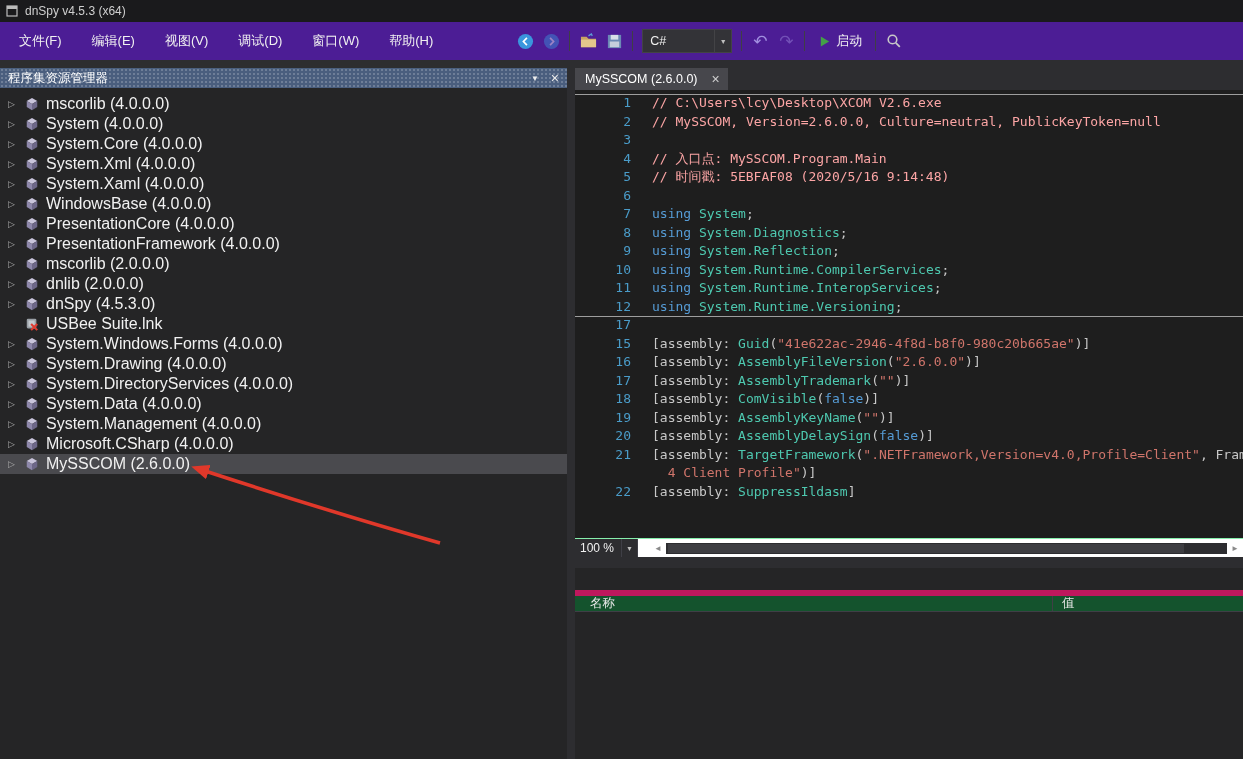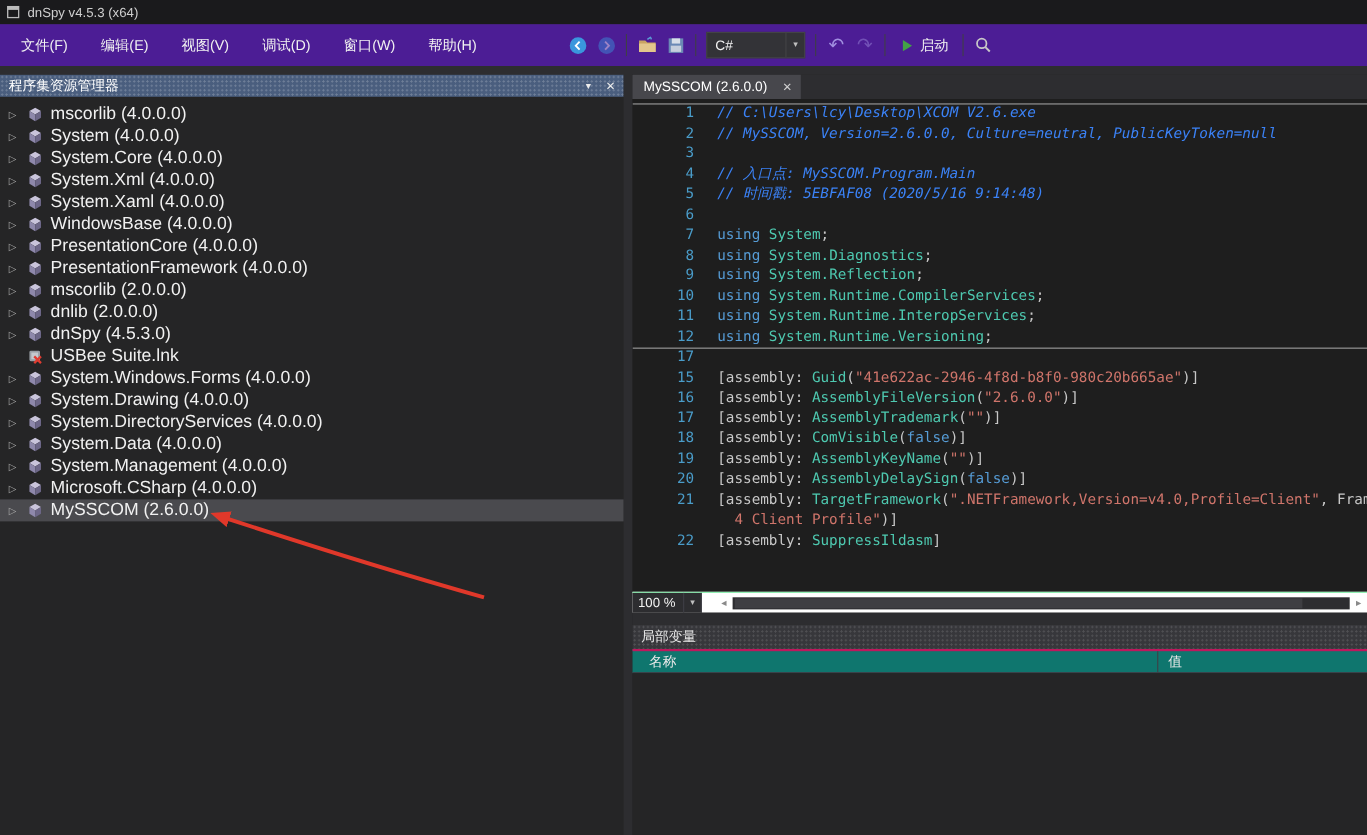--- a/index.html
+++ b/index.html
@@ -51,21 +51,21 @@
   .tab{display:flex;align-items:center;background:#47474C;color:#FFFFFF;font-size:12.5px;
     padding:0 8px 0 10px;height:22px;}
   .tab-close{margin-left:14px;color:#CFCFCF;font-size:14px;line-height:1;}
   .editor{position:absolute;top:22px;left:0;right:0;height:448px;background:#1E1E1E;
     overflow:hidden;padding-top:4px;box-sizing:border-box;}
   .code-line{position:relative;display:flex;height:18.5px;line-height:18.5px;white-space:pre;
     font-family:"DejaVu Sans Mono",monospace;font-size:13px;}
   .code-line.sep::before{content:"";position:absolute;left:0;right:0;top:0;height:1px;background:#9E9E9E;}
   .ln{flex:none;width:56px;text-align:right;color:#4A9CC9;}
   .code{flex:none;margin-left:21px;}
-  .tk-com{color:#3b82f6;font-style:italic;}
+  .tk-com{color:#fca5a5;}
   .tk-kw{color:#569CD6;}
   .tk-ty{color:#4EC9B0;}
   .tk-pu{color:#C8C8C8;}
   .tk-str{color:#D0756B;}
   
   .zoom-bar{position:absolute;top:470px;left:0;right:0;height:19px;background:#ffffff;
     border-top:1px solid #86efac;display:flex;box-sizing:border-box;}
   .zoom-combo{display:flex;align-items:stretch;height:18px;width:62px;background:#2D2D30;
     border-right:1px solid #3F3F46;}
   .zoom-val{flex:1;display:flex;align-items:center;padding-left:5px;font-size:12px;color:#F1F1F1;}
@@ -75,22 +75,22 @@
   .scroll-arrow{width:16px;text-align:center;font-size:8px;color:#8A8A8A;}
   .scroll-track{flex:1;height:11px;background:#2D2D30;position:relative;}
   .scroll-thumb{position:absolute;left:2px;top:1px;bottom:1px;width:92%;background:#3E3E42;}
   
   .h-splitter{position:absolute;top:489px;left:0;right:0;height:11px;background:#2D2D30;}
   .locals-header{position:absolute;top:500px;left:0;right:0;height:22px;display:flex;align-items:center;
     padding:0 8px;font-size:12.5px;color:#E8E8E8;
     background-color:#37373B;
     background-image:radial-gradient(rgba(255,255,255,0.12) 1px, transparent 1px);
     background-size:4px 4px;}
-  .locals-colheader{position:absolute;top:522px;left:0;right:0;height:22px;background:#0f766e;
-    border-top:2px solid #be185d;border-bottom:1px solid #3F3F46;display:flex;box-sizing:border-box;
+  .locals-colheader{position:absolute;top:522px;left:0;right:0;height:22px;background:#14532d;
+    border-top:6px solid #be185d;border-bottom:1px solid #3F3F46;display:flex;box-sizing:border-box;
     font-size:12.5px;color:#E8E8E8;}
   .locals-colheader .col{display:flex;align-items:center;padding-left:15px;}
   .locals-colheader .col0{width:478px;border-right:1px solid #3F3F46;box-sizing:border-box;}
   .locals-colheader .col1{flex:1;padding-left:9px;}
   .locals-body{position:absolute;top:544px;left:0;right:0;bottom:0;background:#252526;}
   
   .v-splitter{position:absolute;top:68px;left:567px;width:8px;bottom:0;background:#2D2D30;}
   
   .annotation{position:absolute;inset:0;pointer-events:none;z-index:60;}
 </style>
@@ -444,23 +444,20 @@
         <span class="scroll-arrow">◄</span>
         <div class="scroll-track">
           <div class="scroll-thumb"></div>
         </div>
         <span class="scroll-arrow">►</span>
       </div>
     </div>
 
     <div class="h-splitter"></div>
 
-    <div class="locals-header">
-      <span>局部变量</span>
-    </div>
     <div class="locals-colheader">
         <div class="col col0">名称</div>
         <div class="col col1">值</div>
       </div>
     <div class="locals-body"></div>
   </div>
 
   <svg class="annotation" width="1243" height="759" viewBox="0 0 1243 759">
     <defs>
       <marker id="ah" markerUnits="userSpaceOnUse" markerWidth="18" markerHeight="15" refX="13" refY="7.5" orient="auto">

